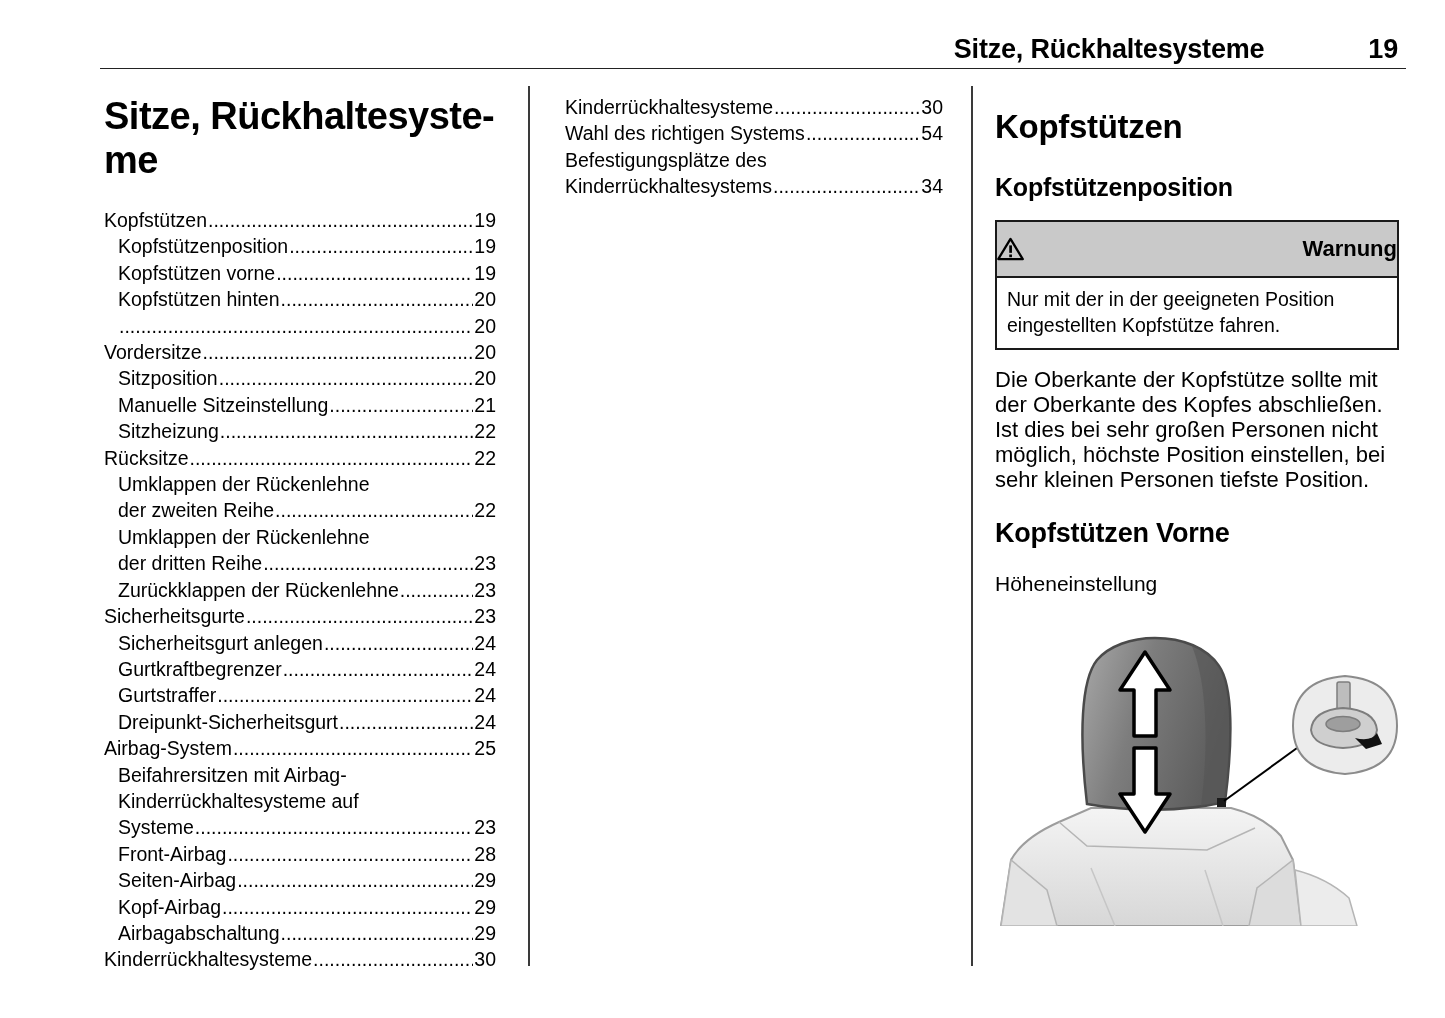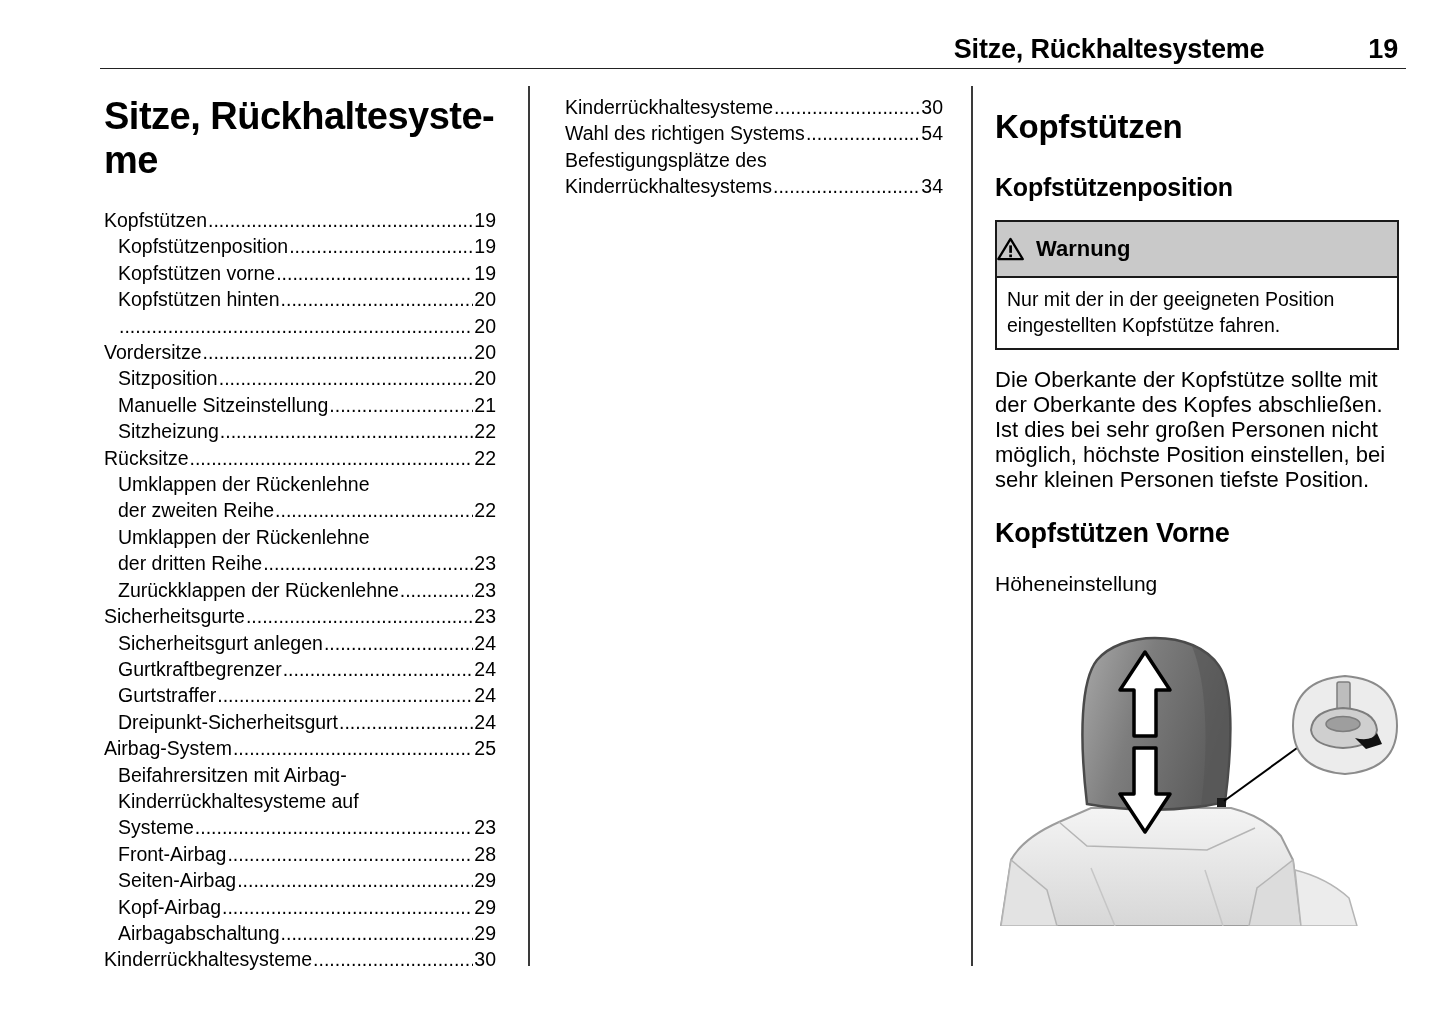--- a/index.html
+++ b/index.html
@@ -50,21 +50,21 @@
     content: "....................................................................................................";
   }
   .toc-page { white-space: nowrap; }
 
   
   .section-heading { font-size: 33px; font-weight: bold; margin-top: 14px; letter-spacing: -0.3px; }
   .subsection-heading { font-size: 25px; font-weight: bold; margin-top: 27px; letter-spacing: -0.2px; }
   .warning-box { margin-top: 18px; border: 2px solid #1a1a1a; }
   .warning-header {
     background: #c9c9c9; border-bottom: 2px solid #1a1a1a;
-    display: flex; align-items: center; justify-content: flex-start; gap: 12px;
+    display: flex; align-items: center; justify-content: space-between; gap: 12px;
     padding: 14px 0; font-size: 22px; font-weight: bold;
   }
   .warning-icon { display: inline-flex; }
   .warning-body { padding: 8px 20px 10px 10px; font-size: 19.5px; line-height: 26px; font-weight: normal; }
   .body-text { margin-top: 17px; font-size: 22px; line-height: 25px; }
   .heading-front { font-size: 27px; margin-top: 26px; }
   .subsub-heading { font-size: 21px; font-weight: normal; margin-top: 23px; }
   .illustration { margin-top: 12px; width: 404px; height: 318px; }
 </style>
 </head>

